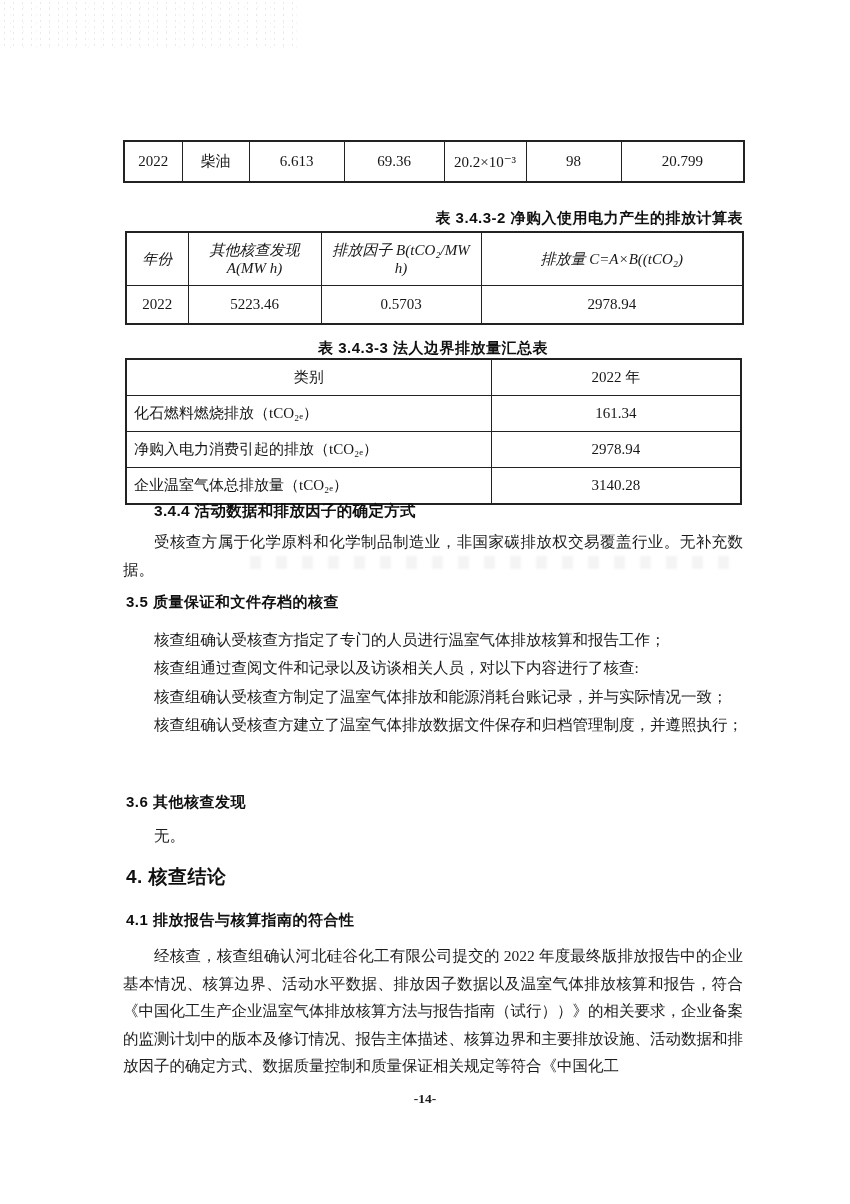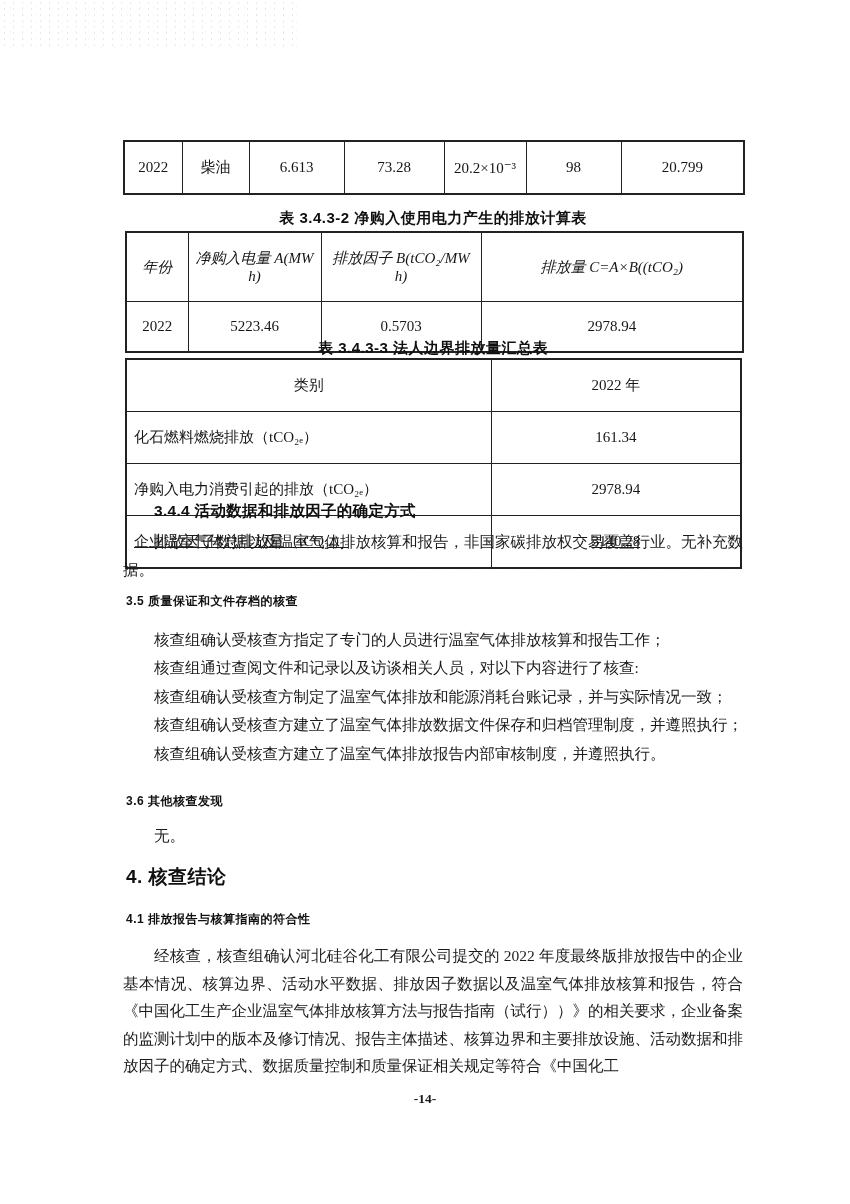--- a/index.html
+++ b/index.html
@@ -11,28 +11,28 @@
   .abs { position:absolute; }
   .serif  { font-family:"Liberation Serif","DejaVu Serif",serif; }
   .sansb  { font-family:"Liberation Sans","DejaVu Sans",sans-serif; font-weight:bold; color:#101010; }
   .body-text { font-family:"Liberation Serif","DejaVu Serif",serif; font-size:15.5px; line-height:28.4px; color:#1b1b1b; }
   .indent { text-indent:2em; }
   .just { text-align:justify; }
 
   table { border-collapse:collapse; table-layout:fixed; background:#fff; }
   .doc-table { border:2px solid #222; }
   .doc-table td, .doc-table th {
-    border:1px solid #222; padding:16px 4px; text-align:center; vertical-align:middle;
+    border:1px solid #222; padding:8px 4px; text-align:center; vertical-align:middle;
     font-family:"Liberation Serif","DejaVu Serif",serif; font-size:15px; color:#161616; font-weight:normal;
   }
   .t3-label { text-align:left !important; padding-left:7px !important; }
 
   .tbl-title { font-size:15px; text-align:center; letter-spacing:0.5px; }
 
-  .h-mid { font-size:12px; letter-spacing:0.5px; }
+  .h-mid { font-size:15px; letter-spacing:0.5px; }
   .h-big { font-size:19px; letter-spacing:0.5px; }
   .h-sub { font-size:15.5px; letter-spacing:0.3px; }
 
   .footer-num { font-size:13.5px; text-align:center; font-weight:600; }
 
   
   .speckles {
     top:0; left:555; width:300px; height:48px; opacity:.5; pointer-events:none;
     background-image:
       radial-gradient(rgba(90,90,90,.35) .6px, transparent 1.2px),
@@ -63,41 +63,41 @@
         <col style="width:100px">
       <col style="width:82px">
         <col style="width:95px">
         <col style="width:123px">
     </colgroup>
     <tbody>
         <tr style="height:41px;">
       <td>2022</td>
       <td>柴油</td>
       <td>6.613</td>
-      <td>73.28</td>
+      <td>69.36</td>
       <td>20.2×10⁻³</td>
       <td>98</td>
       <td>20.799</td>
     </tr>
   </tbody>
     </table>
 
-  <div class="abs sansb tbl-title" style="top:209px; left:123px; width:620px;">表 3.4.3-2 净购入使用电力产生的排放计算表</div>
+  <div class="abs sansb tbl-title" style="top:209px; left:123px; width:620px;text-align:right;">表 3.4.3-2 净购入使用电力产生的排放计算表</div>
 
   <table class="abs doc-table" style="top:231px; left:125px; width:617px;">
     <colgroup>
       <col style="width:62px">
         <col style="width:133px">
         <col style="width:160px">
         <col style="width:262px">
     </colgroup>
     <tbody>
         <tr style="height:44px;font-style:italic;">
       <td>年份</td>
-      <td>净购入电量 A(MW h)</td>
+      <td>其他核查发现 A(MW h)</td>
       <td>排放因子 B(tCO₂/MW h)</td>
       <td>排放量 C=A×B((tCO₂)</td>
     </tr>
     <tr style="height:38px;">
       <td>2022</td>
       <td>5223.46</td>
       <td>0.5703</td>
       <td>2978.94</td>
     </tr>
   </tbody>
@@ -116,37 +116,36 @@
       <td>2022 年</td>
     </tr>
     <tr style="height:22px;">
       <td class="t3-label">化石燃料燃烧排放（tCO₂ₑ）</td>
       <td>161.34</td>
     </tr>
     <tr style="height:22px;">
       <td class="t3-label">净购入电力消费引起的排放（tCO₂ₑ）</td>
       <td>2978.94</td>
     </tr>
-    <tr style="height:22px;text-decoration:underline;">
+    <tr style="height:22px;">
       <td class="t3-label">企业温室气体总排放量（tCO₂ₑ）</td>
       <td>3140.28</td>
     </tr>
   </tbody>
     </table>
 
   <div class="abs sansb h-sub indent" style="top:501px; left:123px; width:620px;">3.4.4 活动数据和排放因子的确定方式</div>
-  <div class="abs body-text indent just" style="top:528px; left:123px; width:620px;">排放因子数据以及温室气体排放核算和报告，非国家碳排放权交易覆盖行业。无补充数据。</div>
+  <div class="abs body-text indent just" style="top:528px; left:123px; width:620px;">受核查方属于化学原料和化学制品制造业，非国家碳排放权交易覆盖行业。无补充数据。</div>
 
   <div class="abs sansb h-mid" style="top:593px; left:126px; width:620px;">3.5 质量保证和文件存档的核查</div>
   <div class="abs" style="top:626px; left:123px; width:620px;">
     <div class="body-text indent">核查组确认受核查方指定了专门的人员进行温室气体排放核算和报告工作；</div>
     <div class="body-text indent">核查组通过查阅文件和记录以及访谈相关人员，对以下内容进行了核查:</div>
     <div class="body-text indent">核查组确认受核查方制定了温室气体排放和能源消耗台账记录，并与实际情况一致；</div>
     <div class="body-text indent just">核查组确认受核查方建立了温室气体排放数据文件保存和归档管理制度，并遵照执行；</div>
-    <div class="body-text indent">核查组确认受核查方建立了温室气体排放报告内部审核制度，并遵照执行。</div>
   </div>
 
   <div class="abs sansb h-mid" style="top:793px; left:126px; width:620px;">3.6 其他核查发现</div>
   <div class="abs body-text indent" style="top:822px; left:123px; width:620px;">无。</div>
 
   <div class="abs sansb h-big" style="top:864px; left:126px; width:620px;">4. 核查结论</div>
 
   <div class="abs sansb h-mid" style="top:911px; left:126px; width:620px;">4.1 排放报告与核算指南的符合性</div>
   <div class="abs body-text indent just" style="top:942px; left:123px; width:620px; line-height:27.6px;">经核查，核查组确认河北硅谷化工有限公司提交的 2022 年度最终版排放报告中的企业基本情况、核算边界、活动水平数据、排放因子数据以及温室气体排放核算和报告，符合《中国化工生产企业温室气体排放核算方法与报告指南（试行））》的相关要求，企业备案的监测计划中的版本及修订情况、报告主体描述、核算边界和主要排放设施、活动数据和排放因子的确定方式、数据质量控制和质量保证相关规定等符合《中国化工</div>
 

